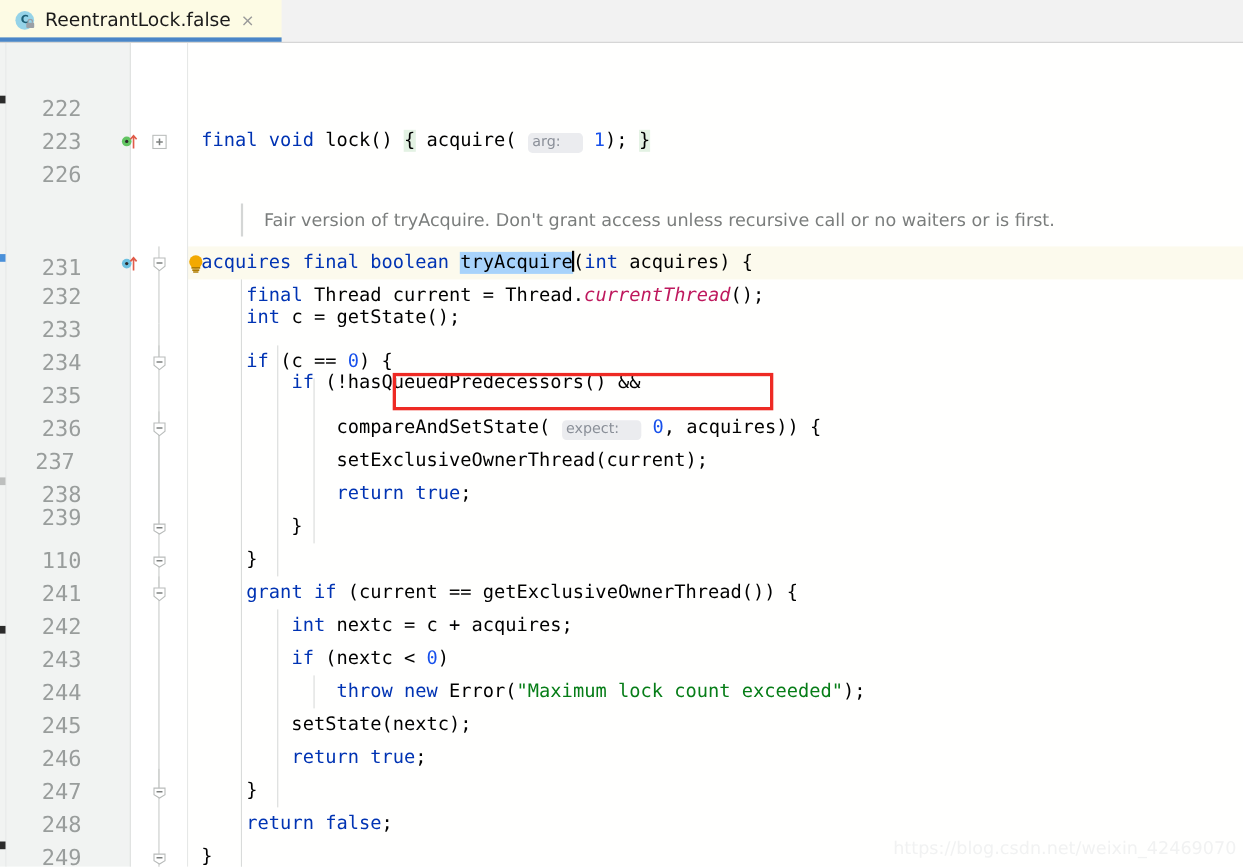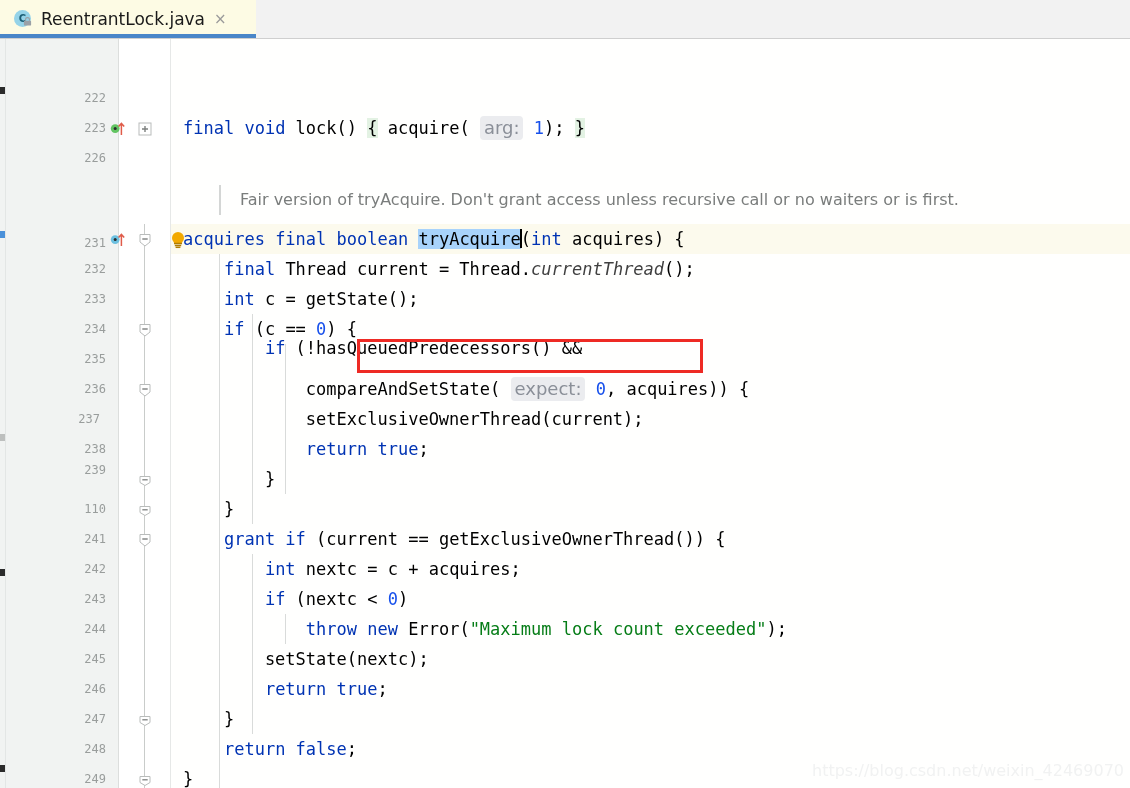--- a/index.html
+++ b/index.html
@@ -140,23 +140,23 @@
     position: absolute;
     left: 0; top: 0;
     width: 170px; height: 30px;
     background: #faf7e4;
   }
 
   .lineno {
     position: absolute;
     left: 0;
     width: 100px;
-    text-align: right;
+    text-align: center;
     font-family: "DejaVu Sans Mono", monospace;
-    font-size: 12px;
+    font-size: 20px;
     color: #999d9c;
     line-height: 30px;
   }
 
   
   .gi {
     position: absolute;
     top: 6px;
   }
   .gi-impl {
@@ -188,37 +188,37 @@
     left: 183px;
     font-family: "DejaVu Sans Mono", monospace;
     font-size: 17px;
     line-height: 30px;
     color: #000000;
     white-space: pre;
   }
   .kw      { color: #0033b3; }
   .num     { color: #1750eb; }
   .str     { color: #067d17; }
-  .static  { font-style: italic; color: #404040; }
+  .static  { font-style: italic; color: #be185d; }
   .brace-hl{ background: #e3f2e3; }
   .sel     { background: #a8d3fb; }
   .caretbar{
     display: inline-block;
     width: 2px; height: 19px;
     background: #000000;
     vertical-align: -3px;
     margin: 0 -1px;
   }
   .hint {
     background: #ebecef;
     color: #8a8f98;
     border-radius: 4px;
-    padding: 1px 4px 2px 4px;
-    font-family: "DejaVu Sans", sans-serif;
-    font-size: 18px;
+    padding: 1px 20px 2px 4px;
+    font-family: "DejaVu Sans", sans-serif;
+    font-size: 13px;
   }
 
   
   .doc {
     position: absolute;
     left: 183px;
     font-family: "DejaVu Sans", sans-serif;
     font-size: 16px;
     color: #7a7d7c;
     line-height: 30px;
@@ -262,21 +262,21 @@
 
 <div id="tabbar">
   <div id="tab">
     <span class="tab-icon">
       <span class="disc">C</span>
       <svg class="lock" viewBox="0 0 10 10">
         <rect x="1" y="4.2" width="8" height="5.3" rx="1" fill="#9aa0a6"></rect>
         <path d="M2.8 4.2 V2.8 a2.2 2.2 0 0 1 4.4 0 V4.2" fill="none" stroke="#9aa0a6" stroke-width="1.3"></path>
       </svg>
     </span>
-    <span id="tab-title">ReentrantLock.java</span>
+    <span id="tab-title">ReentrantLock.false</span>
     <span id="tab-close">×</span>
   </div>
   <div id="tab-underline"></div>
 </div>
 
 <div id="editor">
 
   <div id="rows">
       <div class="row" style="top: 44px;"></div>
       <div class="row" style="top: 74px;"></div>
@@ -342,21 +342,21 @@
       <div class="guide" style="left: 219px; top: 215px; height: 540px;"></div>
       <div class="guide" style="left: 252px; top: 275px; height: 210px;"></div>
       <div class="guide" style="left: 285px; top: 305px; height: 150px;"></div>
       <div class="guide" style="left: 252px; top: 515px; height: 180px;"></div>
       <div class="guide" style="left: 285px; top: 575px; height: 30px;"></div>
       <div class="doc-bar" style="top: 146px; height: 30px;"></div>
       <div class="code" style="top: 74px;"><span class="kw">final </span><span class="kw">void </span><span>lock() </span><span class="brace-hl">{</span><span> acquire( </span><span class="hint">arg:</span><span> </span><span class="num">1</span><span>); </span><span class="brace-hl">}</span></div>
       <div class="doc" style="top: 146px; left: 240px;">Fair version of tryAcquire. Don't grant access unless recursive call or no waiters or is first.</div>
       <div class="code" style="top: 185px;"><span class="kw">acquires </span><span class="kw">final </span><span class="kw">boolean </span><span class="sel">tryAcquire</span><span class="caretbar"></span><span>(</span><span class="kw">int </span><span>acquires) {</span></div>
       <div class="code" style="top: 215px;"><span>    </span><span class="kw">final </span><span>Thread current = Thread.</span><span class="static">currentThread</span><span>();</span></div>
-      <div class="code" style="top: 245px;"><span>    </span><span class="kw">int </span><span>c = getState();</span></div>
+      <div class="code" style="top: 235px;"><span>    </span><span class="kw">int </span><span>c = getState();</span></div>
       <div class="code" style="top: 275px;"><span>    </span><span class="kw">if </span><span>(c == </span><span class="num">0</span><span>) {</span></div>
       <div class="code" style="top: 294px;"><span>        </span><span class="kw">if </span><span>(!hasQueuedPredecessors() &amp;&amp;</span></div>
       <div class="code" style="top: 335px;"><span>            compareAndSetState( </span><span class="hint">expect:</span><span> </span><span class="num">0</span><span>, acquires)) {</span></div>
       <div class="code" style="top: 365px;"><span>            setExclusiveOwnerThread(current);</span></div>
       <div class="code" style="top: 395px;"><span>            </span><span class="kw">return </span><span class="kw">true</span><span>;</span></div>
       <div class="code" style="top: 425px;"><span>        }</span></div>
       <div class="code" style="top: 455px;"><span>    }</span></div>
       <div class="code" style="top: 485px;"><span>    </span><span class="kw">grant if </span><span>(current == getExclusiveOwnerThread()) {</span></div>
       <div class="code" style="top: 515px;"><span>        </span><span class="kw">int </span><span>nextc = c + acquires;</span></div>
       <div class="code" style="top: 545px;"><span>        </span><span class="kw">if </span><span>(nextc &lt; </span><span class="num">0</span><span>)</span></div>

